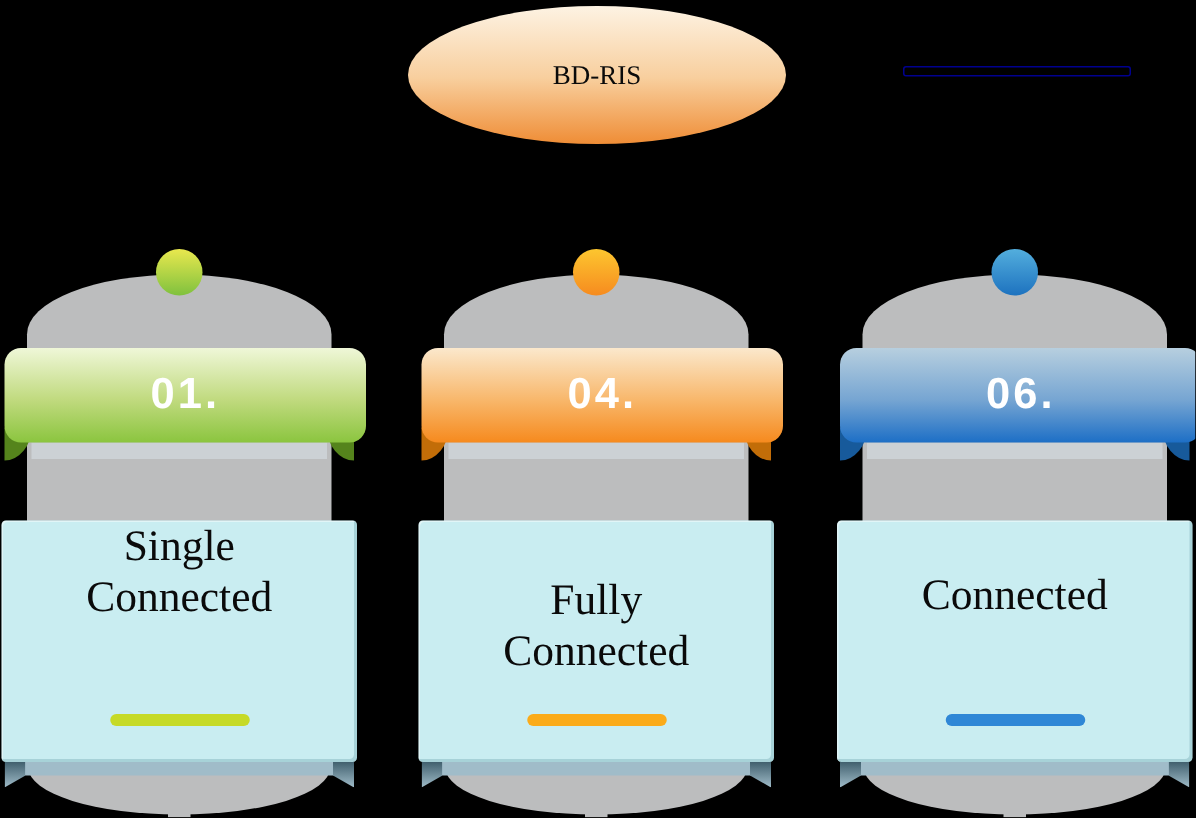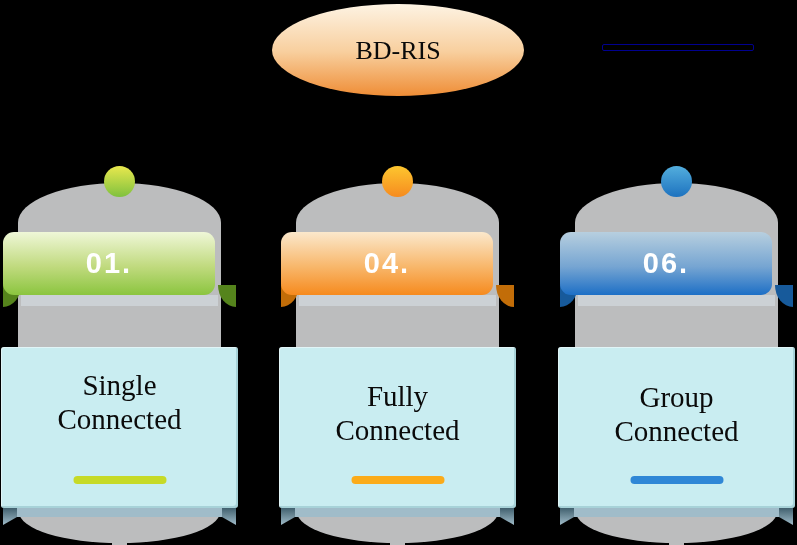--- a/index.html
+++ b/index.html
@@ -8,21 +8,21 @@
     background:var(--bg,#000);
     font-family:"Liberation Sans",sans-serif;
   }
 
   
   .ellipse {
     position:absolute; left:272px; top:4px; width:252px; height:92px;
     border-radius:50%;
     background:linear-gradient(180deg, var(--et) 0%, var(--em) 52%, var(--eb) 100%);
     display:flex; flex-direction:column; align-items:center; justify-content:center;
-    font-family:"Liberation Serif",serif; font-size:26px; line-height:37px;
+    font-family:"Liberation Serif",serif; font-size:18px; line-height:37px;
     color:var(--cardtext,#0a0a0a); text-align:center;
   }
 
   
   .bluebox {
     position:absolute; left:602px; top:44px; width:150px; height:5px;
     border:1px solid var(--box,#00008f); border-radius:2px;
   }
 
   
@@ -55,37 +55,37 @@
   }
 
   .horn {
     position:absolute; top:135px; width:18px; height:22px;
     background:var(--fold); z-index:2;
   }
   .horn-l { left:2px;  border-radius:0 0 100% 0; }
   .horn-r { right:2px; border-radius:0 0 0 100%; }
 
   .ribbon {
-    position:absolute; left:2px; top:82px; width:212px; height:63px;
+    position:absolute; left:2px; top:82px; width:241px; height:63px;
     border-radius:11px; z-index:3;
     background:linear-gradient(180deg, var(--rt) 0%, var(--rm) 55%, var(--rb) 100%);
     display:flex; align-items:center; justify-content:center;
     color:var(--ribtext,#fff); font-size:29px; font-weight:bold; letter-spacing:2px;text-align:right;
   }
 
   .card {
     position:absolute; left:0; top:197px; width:237px; height:161px;
     background:var(--card); border-radius:3px; z-index:3;
     box-shadow: inset -2px -2px 0 rgba(90,150,160,0.30), inset 1px 1px 0 rgba(255,255,255,0.45);
     text-align:center;
     font-family:"Liberation Serif",serif; font-size:29px; line-height:34px;
     color:var(--cardtext,#0a0a0a);
   }
-  .c1 .card-text { padding-top:21px; }
-  .c2 .card-text { padding-top:22px;margin-top:10px; }
+  .c1 .card-text { }
+  .c2 .card-text { padding-top:36px; }
   .c3 .card-text { padding-top:33px; }
 
   .underline {
     position:absolute; left:50%; transform:translateX(-50%); top:129px;
     width:93px; height:8px; border-radius:4px; background:var(--ul);
   }
 
   .band {
     position:absolute; left:14px; top:358px; width:209px; height:9px;
     background:var(--band); z-index:2;
@@ -162,21 +162,20 @@
     <div class="horn horn-l"></div>
     <div class="horn horn-r"></div>
     <div class="ribbon">
       <span>06.</span>
     </div>
     <div class="band"></div>
     <div class="bandfold bf-l"></div>
     <div class="bandfold bf-r"></div>
     <div class="card">
       <div class="card-text">
-        <div>Group</div>
         <div>Connected</div>
       </div>
       <div class="underline"></div>
     </div>
     <div class="circle"></div>
   </div>
 
 </div>
 
 </body></html>

